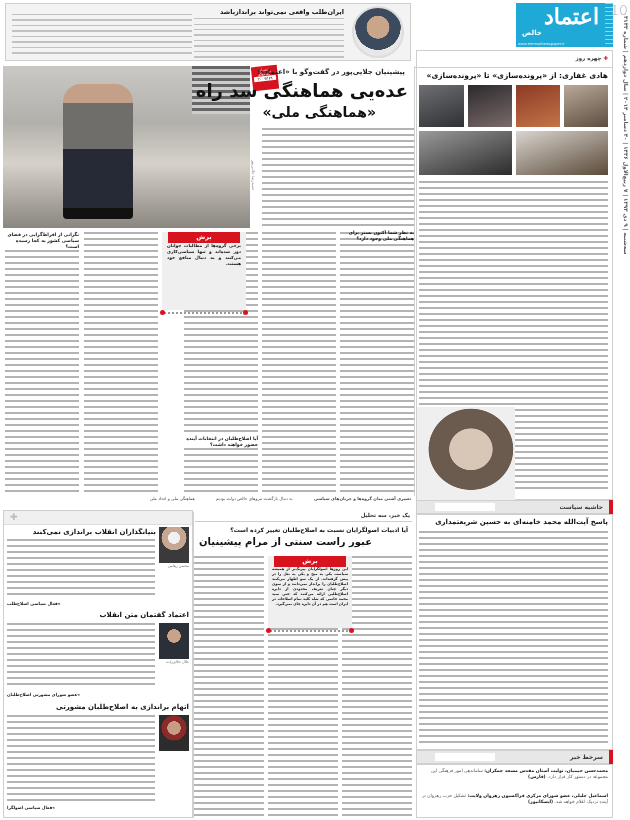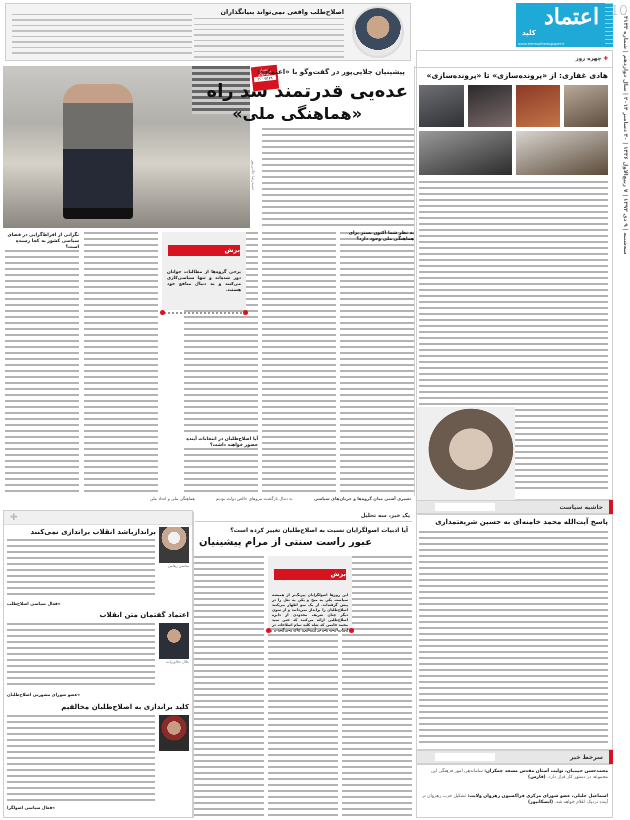--- a/index.html
+++ b/index.html
@@ -13,32 +13,32 @@
   .head-b { font-weight: bold; color: #111; }
   .red { color: #d7131f; }
   .boxed { border: 1px solid #cfcfcf; }
   .gray-bg { background: #efefef; }
   .photo { background: linear-gradient(135deg, #8b8b8b, #4e4e4e); }
   .section-bar { position: absolute; height: 14px; background: #e7e7e7; border: 1px solid #cfcfcf; }
   .section-bar .mark { position: absolute; right: -1px; top: -1px; width: 4px; height: 14px; background: #d7131f; }
   .section-bar .lbl { position: absolute; right: 9px; top: 2px; font-size: 6px; color: #333; font-weight: bold; }
   .section-bar .white { position: absolute; left: 18px; top: 2px; width: 60px; height: 8px; background: #fff; }
   .quote-box { position: absolute; background: #efefef; }
-  .quote-box .hdr { background: #d7131f; color: #fff; font-size: 6.5px; height: 11px; line-height: 11px; font-weight: bold; margin: 13px 6px; }
+  .quote-box .hdr { background: #d7131f; color: #fff; font-size: 6.5px; text-align: center; height: 11px; line-height: 11px; font-weight: bold; margin: 0 6px; }
   .dotline { position: absolute; height: 2px; background: repeating-linear-gradient(to left, #999 0 2px, transparent 2px 4px); }
   .dot { position: absolute; width: 5px; height: 5px; border-radius: 50%; background: #d7131f; }
 </style>
 </head>
 <body>
 
 <div class="abs" style="right:0; top:0; width:115px; height:48px;">
   <div class="abs" style="right:17px; top:3px; width:97px; height:44px; background:#1ea9d6;">
     <div class="abs" style="right:0; top:0; width:8px; height:44px; background:repeating-linear-gradient(to bottom,#fff 0 1px,transparent 1px 4px); opacity:.5;"></div>
     <div class="abs" style="right:14px; top:0; font-size:22px; color:#fff; font-weight:bold; font-family:'DejaVu Serif', serif;">اعتماد</div>
-    <div class="abs" style="left:6px; top:26px; font-size:7px; color:#fff; font-weight:bold;">کلید</div>
+    <div class="abs" style="left:6px; top:26px; font-size:7px; color:#fff; font-weight:bold;">خالص</div>
     <div class="abs" style="left:2px; bottom:1px; font-size:3.6px; color:#dff4fb; direction:ltr;">www.etemadnewspaper.ir</div>
   </div>
   <div class="abs" style="right:2px; top:2px; font-size:14px; color:#aaa; font-weight:300;text-align:center;">10</div>
 </div>
 <div class="abs" style="right:1px; top:16px; width:14px; height:330px; overflow:hidden;">
   <div style="writing-mode:vertical-rl; font-size:5.5px; color:#555; white-space:nowrap; font-weight:bold;">سه‌شنبه | ۹ دی ۱۳۹۳ | ۷ ربیع‌الاول ۱۴۳۶ | ۳۰ دسامبر ۲۰۱۴ | سال دوازدهم | شماره ۳۱۴۳</div>
 </div>
 
 <div class="abs boxed" style="right:17px; top:50px; width:197px; height:450px;">
   <div class="abs" style="right:4px; top:4px; font-size:5.5px; color:#333; font-weight:bold;">
@@ -81,40 +81,40 @@
   </div>
   <div class="abs" style="right:4px; top:28px; width:189px; font-size:4.5px; line-height:6px;">
     <span class="head-b">اسماعیل جلیلی، عضو شورای مرکزی فراکسیون رهروان ولایت:</span>
     <span style="color:#555;">تشکیل حزب رهروان در آینده نزدیک اعلام خواهد شد.</span>
     <span class="head-b">(ایسکانیوز)</span>
   </div>
 </div>
 
 <div class="abs boxed gray-bg" style="left:5px; top:3px; width:406px; height:58px; background:#f3f3f3;">
   <div class="abs" style="right:6px; top:2px; width:52px; height:52px; border-radius:50%; border:2px solid #ddd; background:radial-gradient(circle at 50% 40%, #c9a58a 0 30%, #3c4a5e 31% 60%, #e8e8e8 61%);"></div>
-  <div class="abs head-b" style="right:66px; top:4px; font-size:6.5px; white-space:nowrap;">اصلاح‌طلب واقعی نمی‌تواند بنیانگذاران</div>
+  <div class="abs head-b" style="right:66px; top:4px; font-size:6.5px; white-space:nowrap;">ایران‌طلب واقعی نمی‌تواند براندازباشد</div>
   <div class="abs lines-light" style="right:66px; top:14px; width:150px; height:40px;"></div>
   <div class="abs lines-light" style="left:6px; top:10px; width:180px; height:44px;"></div>
 </div>
 
 <div class="abs photo" style="left:3px; top:66px; width:247px; height:162px; background:linear-gradient(180deg,#c9c8c4 0%,#b2b0ab 35%,#d6d2c9 60%,#8a8680 100%);">
   <div class="abs" style="left:60px; top:18px; width:70px; height:135px; background:linear-gradient(180deg,#c4a089 0 14%,#6f6e6a 14% 48%,#262a36 48% 92%,#111 92%); border-radius:18px 18px 4px 4px;"></div>
   <div class="abs" style="right:0; top:0; width:58px; height:48px; background:repeating-linear-gradient(to bottom,#666 0 3px,#ccc 3px 6px);"></div>
 </div>
 <div class="abs" style="left:251px; top:160px; font-size:4px; color:#888; writing-mode:vertical-rl;">حمیدرضا جلایی‌پور</div>
 
 <div class="abs" style="left:252px; top:66px; width:26px; height:24px; background:#d7131f; transform:rotate(-6deg); padding:2px;">
   <div style="font-size:3.6px; color:#fff; text-align:center;">اعتماد</div>
   <div style="font-size:3.6px; color:#fff; text-align:center;">گفت‌وگو</div>
   <div style="font-size:4px; color:#222; text-align:center; background:#fff;">۲۰۰۷۳۶۹</div>
 </div>
 
 <div class="abs" style="right:225px; top:68px; font-size:7px; color:#222; font-weight:bold; white-space:nowrap;">پیشینیان جلایی‌پور در گفت‌وگو با «اعتماد»:</div>
-<div class="abs head-b" style="right:222px; top:80px; font-size:18px; white-space:nowrap;">عده‌یی قدرتمند سد راه</div>
-<div class="abs head-b" style="right:268px; top:104px; font-size:16px; white-space:nowrap;">«هماهنگی ملی»</div>
+<div class="abs head-b" style="right:222px; top:80px; font-size:18px; white-space:nowrap;">عده‌یی هماهنگی سد راه</div>
+<div class="abs head-b" style="right:254px; top:104px; font-size:14px; white-space:nowrap;">«هماهنگی ملی»</div>
 
 <div class="abs lines" style="left:262px; top:128px; width:152px; height:100px;"></div>
 
 <div class="abs lines" style="left:340px; top:232px; width:74px; height:262px;"></div>
 <div class="abs lines" style="left:262px; top:232px; width:74px; height:262px;"></div>
 <div class="abs lines" style="left:184px; top:232px; width:74px; height:262px;"></div>
 <div class="abs lines" style="left:84px; top:232px; width:74px; height:262px;"></div>
 <div class="abs lines" style="left:5px; top:232px; width:74px; height:262px;"></div>
 
 <div class="abs head-b" style="left:340px; top:230px; width:74px; font-size:4.6px; line-height:6px;">به نظر شما اکنون بستر برای هماهنگی ملی وجود دارد؟</div>
@@ -153,30 +153,30 @@
 <div class="dot" style="left:266px; top:628px;"></div>
 <div class="dot" style="left:349px; top:628px;"></div>
 
 <div class="abs boxed" style="left:3px; top:510px; width:190px; height:308px;">
   <div class="abs" style="left:0; top:0; width:188px; height:14px; background:#f0f0f0; border-bottom:1px solid #ddd;">
     <span style="position:absolute; left:6px; top:1px; font-size:9px; color:#bbb;">✚</span>
   </div>
 
   <div class="abs" style="right:3px; top:16px; width:30px; height:36px; background:radial-gradient(circle at 50% 30%, #f1f1f1 0 20%, #c8a792 21% 42%, #3a3a3a 43%);"></div>
   <div class="abs" style="right:3px; top:53px; font-size:3.6px; color:#666;">محسن رهامی</div>
-  <div class="abs head-b" style="right:36px; top:17px; font-size:7px; white-space:nowrap;">براندازباشد انقلاب براندازی نمی‌کنند</div>
+  <div class="abs head-b" style="right:36px; top:17px; font-size:7px; white-space:nowrap;">بنیانگذاران انقلاب براندازی نمی‌کنند</div>
   <div class="abs lines" style="left:3px; top:28px; width:148px; height:60px;"></div>
   <div class="abs head-b" style="left:3px; top:90px; font-size:4.2px;">»فعال سیاسی اصلاح‌طلب</div>
 
   <div class="abs head-b" style="right:3px; top:100px; font-size:7px; white-space:nowrap;">اعتماد گفتمان متن انقلاب</div>
   <div class="abs" style="right:3px; top:112px; width:30px; height:36px; background:radial-gradient(circle at 50% 36%, #caa28a 0 24%, #2b2f38 25%);"></div>
   <div class="abs" style="right:3px; top:149px; font-size:3.6px; color:#666;">جلال جلالی‌زاده</div>
   <div class="abs lines" style="left:3px; top:112px; width:148px; height:66px;"></div>
   <div class="abs head-b" style="left:3px; top:181px; font-size:4.2px;">»عضو شورای مشورتی اصلاح‌طلبان</div>
 
-  <div class="abs head-b" style="right:3px; top:192px; font-size:7px; white-space:nowrap;">کلید براندازی به اصلاح‌طلبان مخالفیم</div>
+  <div class="abs head-b" style="right:3px; top:192px; font-size:7px; white-space:nowrap;">اتهام براندازی به اصلاح‌طلبان مشورتی</div>
   <div class="abs" style="right:3px; top:204px; width:30px; height:36px; background:radial-gradient(circle at 50% 36%, #c79c85 0 24%, #8c2a2a 25% 45%, #2c2c2c 46%);"></div>
   <div class="abs lines" style="left:3px; top:204px; width:148px; height:88px;"></div>
   <div class="abs head-b" style="left:3px; top:294px; font-size:4.2px;">»فعال سیاسی اصولگرا</div>
 </div>
 
 <div class="rule-v" style="left:414px; top:66px; height:430px;"></div>
 <div class="rule-v" style="left:193px; top:512px; height:306px;"></div>
 
 </body></html>

